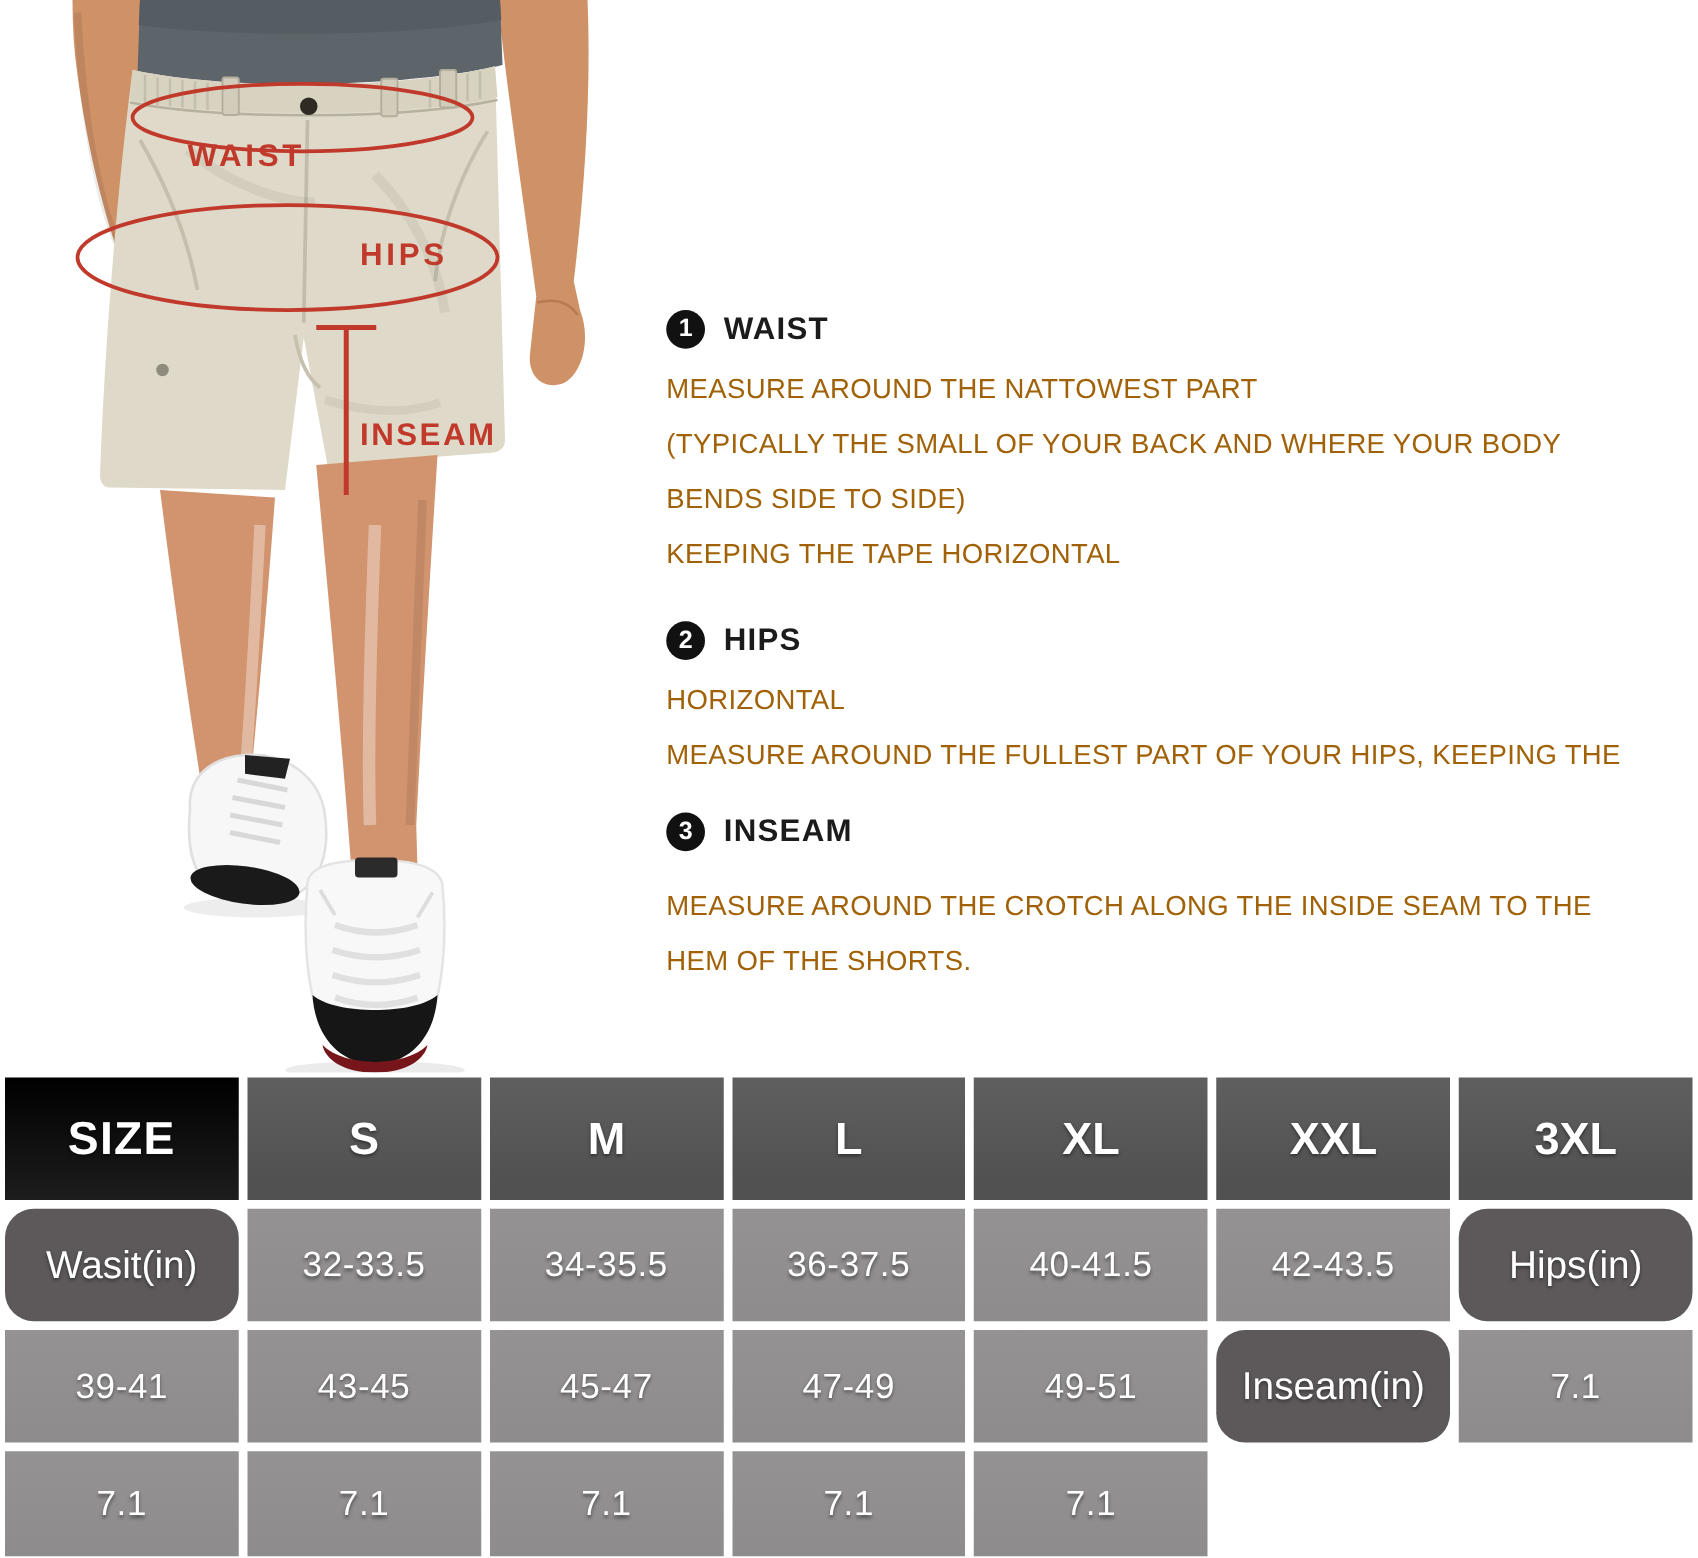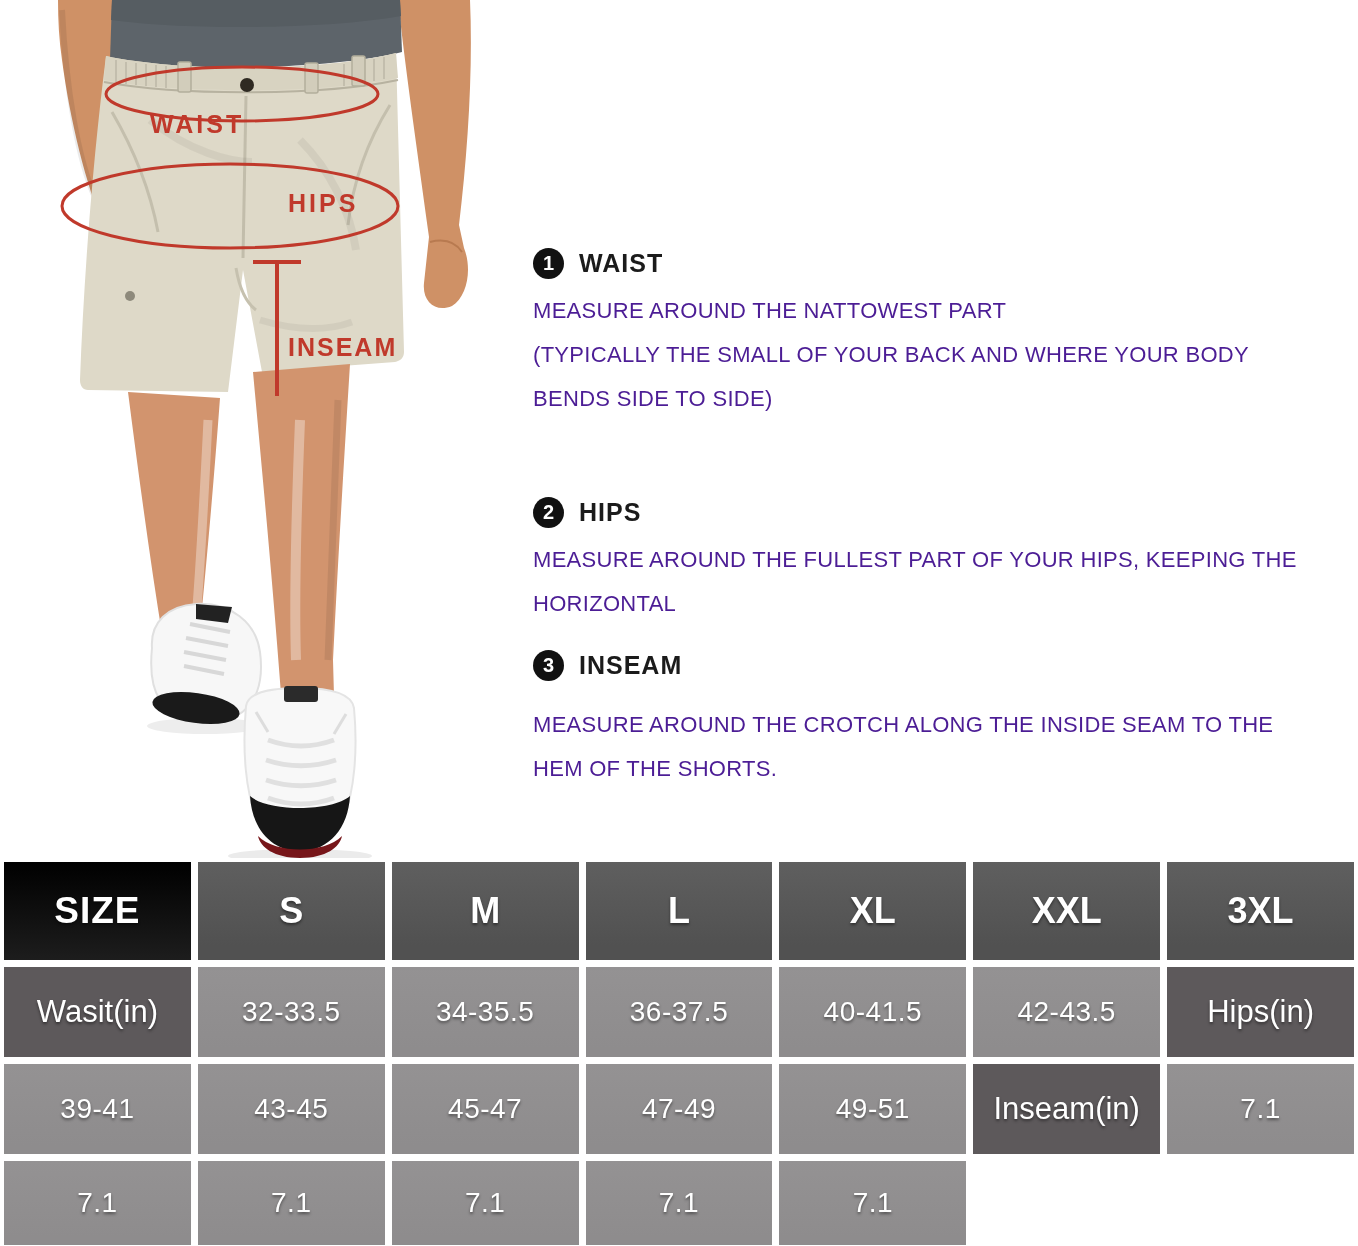--- a/index.html
+++ b/index.html
@@ -23,35 +23,35 @@
   .instr-block.b1{top:248px}
   .instr-block.b2{top:497px}
   .instr-block.b3{top:650px}
   .instr-head{display:flex;align-items:center;gap:15px;}
   .badge{width:31px;height:31px;border-radius:50%;background:#111;color:#fff;
     display:flex;align-items:center;justify-content:center;
     font-size:20px;font-weight:bold;flex:0 0 31px;}
   .instr-title{font-size:25px;font-weight:bold;color:#1b1b1b;letter-spacing:1px;}
   .instr-lines{margin-top:10px;}
   .b3 .instr-lines{margin-top:22px;}
-  .instr-line{font-size:22px;color:#4c1d95;line-height:44px;letter-spacing:.3px;
+  .instr-line{font-size:22px;color:#a16207;line-height:44px;letter-spacing:.3px;
     white-space:nowrap;}
 
   
   .size-table{position:absolute;left:0;top:858px;width:1358px;height:388px;
     display:grid;grid-template-columns:repeat(7,1fr);
     grid-template-rows:98px 90px 90px 84px;gap:7px;
     padding:4px 4px 0 4px;background:#fff;}
   .cell{display:flex;align-items:center;justify-content:center;color:#fff;
     text-shadow:0 2px 3px rgba(0,0,0,.45);}
   .cell.corner{background:linear-gradient(#000 0%,#1d1d1d 100%);
     font-size:37px;font-weight:bold;letter-spacing:1px;}
   .cell.colhead{background:linear-gradient(#5f5f5f 0%,var(--table-header-bg) 85%);
     font-size:36px;font-weight:bold;}
-  .cell.rowlabel{background:var(--table-label-bg);font-size:31px;font-weight:normal;}
+  .cell.rowlabel{background:var(--table-label-bg);font-size:31px;font-weight:normal;border-radius:23px;}
   .cell.val{background:linear-gradient(#949293 0%,var(--table-cell-bg) 90%);
     font-size:28px;font-weight:normal;letter-spacing:.5px;}
 </style>
 </head>
 <body>
 
 <div class="stage">
 
   <div class="photo">
     <svg viewBox="0 0 520 860" width="520" height="860">
@@ -161,31 +161,32 @@
 
     <div class="instr-block b1">
       <div class="instr-head">
         <span class="badge">1</span>
         <span class="instr-title">WAIST</span>
       </div>
       <div class="instr-lines">
         <div class="instr-line">MEASURE AROUND THE NATTOWEST PART</div>
         <div class="instr-line">(TYPICALLY THE SMALL OF YOUR BACK AND WHERE YOUR BODY</div>
         <div class="instr-line">BENDS SIDE TO SIDE)</div>
+        <div class="instr-line">KEEPING THE TAPE HORIZONTAL</div>
       </div>
     </div>
 
     <div class="instr-block b2">
       <div class="instr-head">
         <span class="badge">2</span>
         <span class="instr-title">HIPS</span>
       </div>
       <div class="instr-lines">
+        <div class="instr-line">HORIZONTAL</div>
         <div class="instr-line">MEASURE AROUND THE FULLEST PART OF YOUR HIPS, KEEPING THE</div>
-        <div class="instr-line">HORIZONTAL</div>
       </div>
     </div>
 
     <div class="instr-block b3">
       <div class="instr-head">
         <span class="badge">3</span>
         <span class="instr-title">INSEAM</span>
       </div>
       <div class="instr-lines">
         <div class="instr-line">MEASURE AROUND THE CROTCH ALONG THE INSIDE SEAM TO THE</div>

